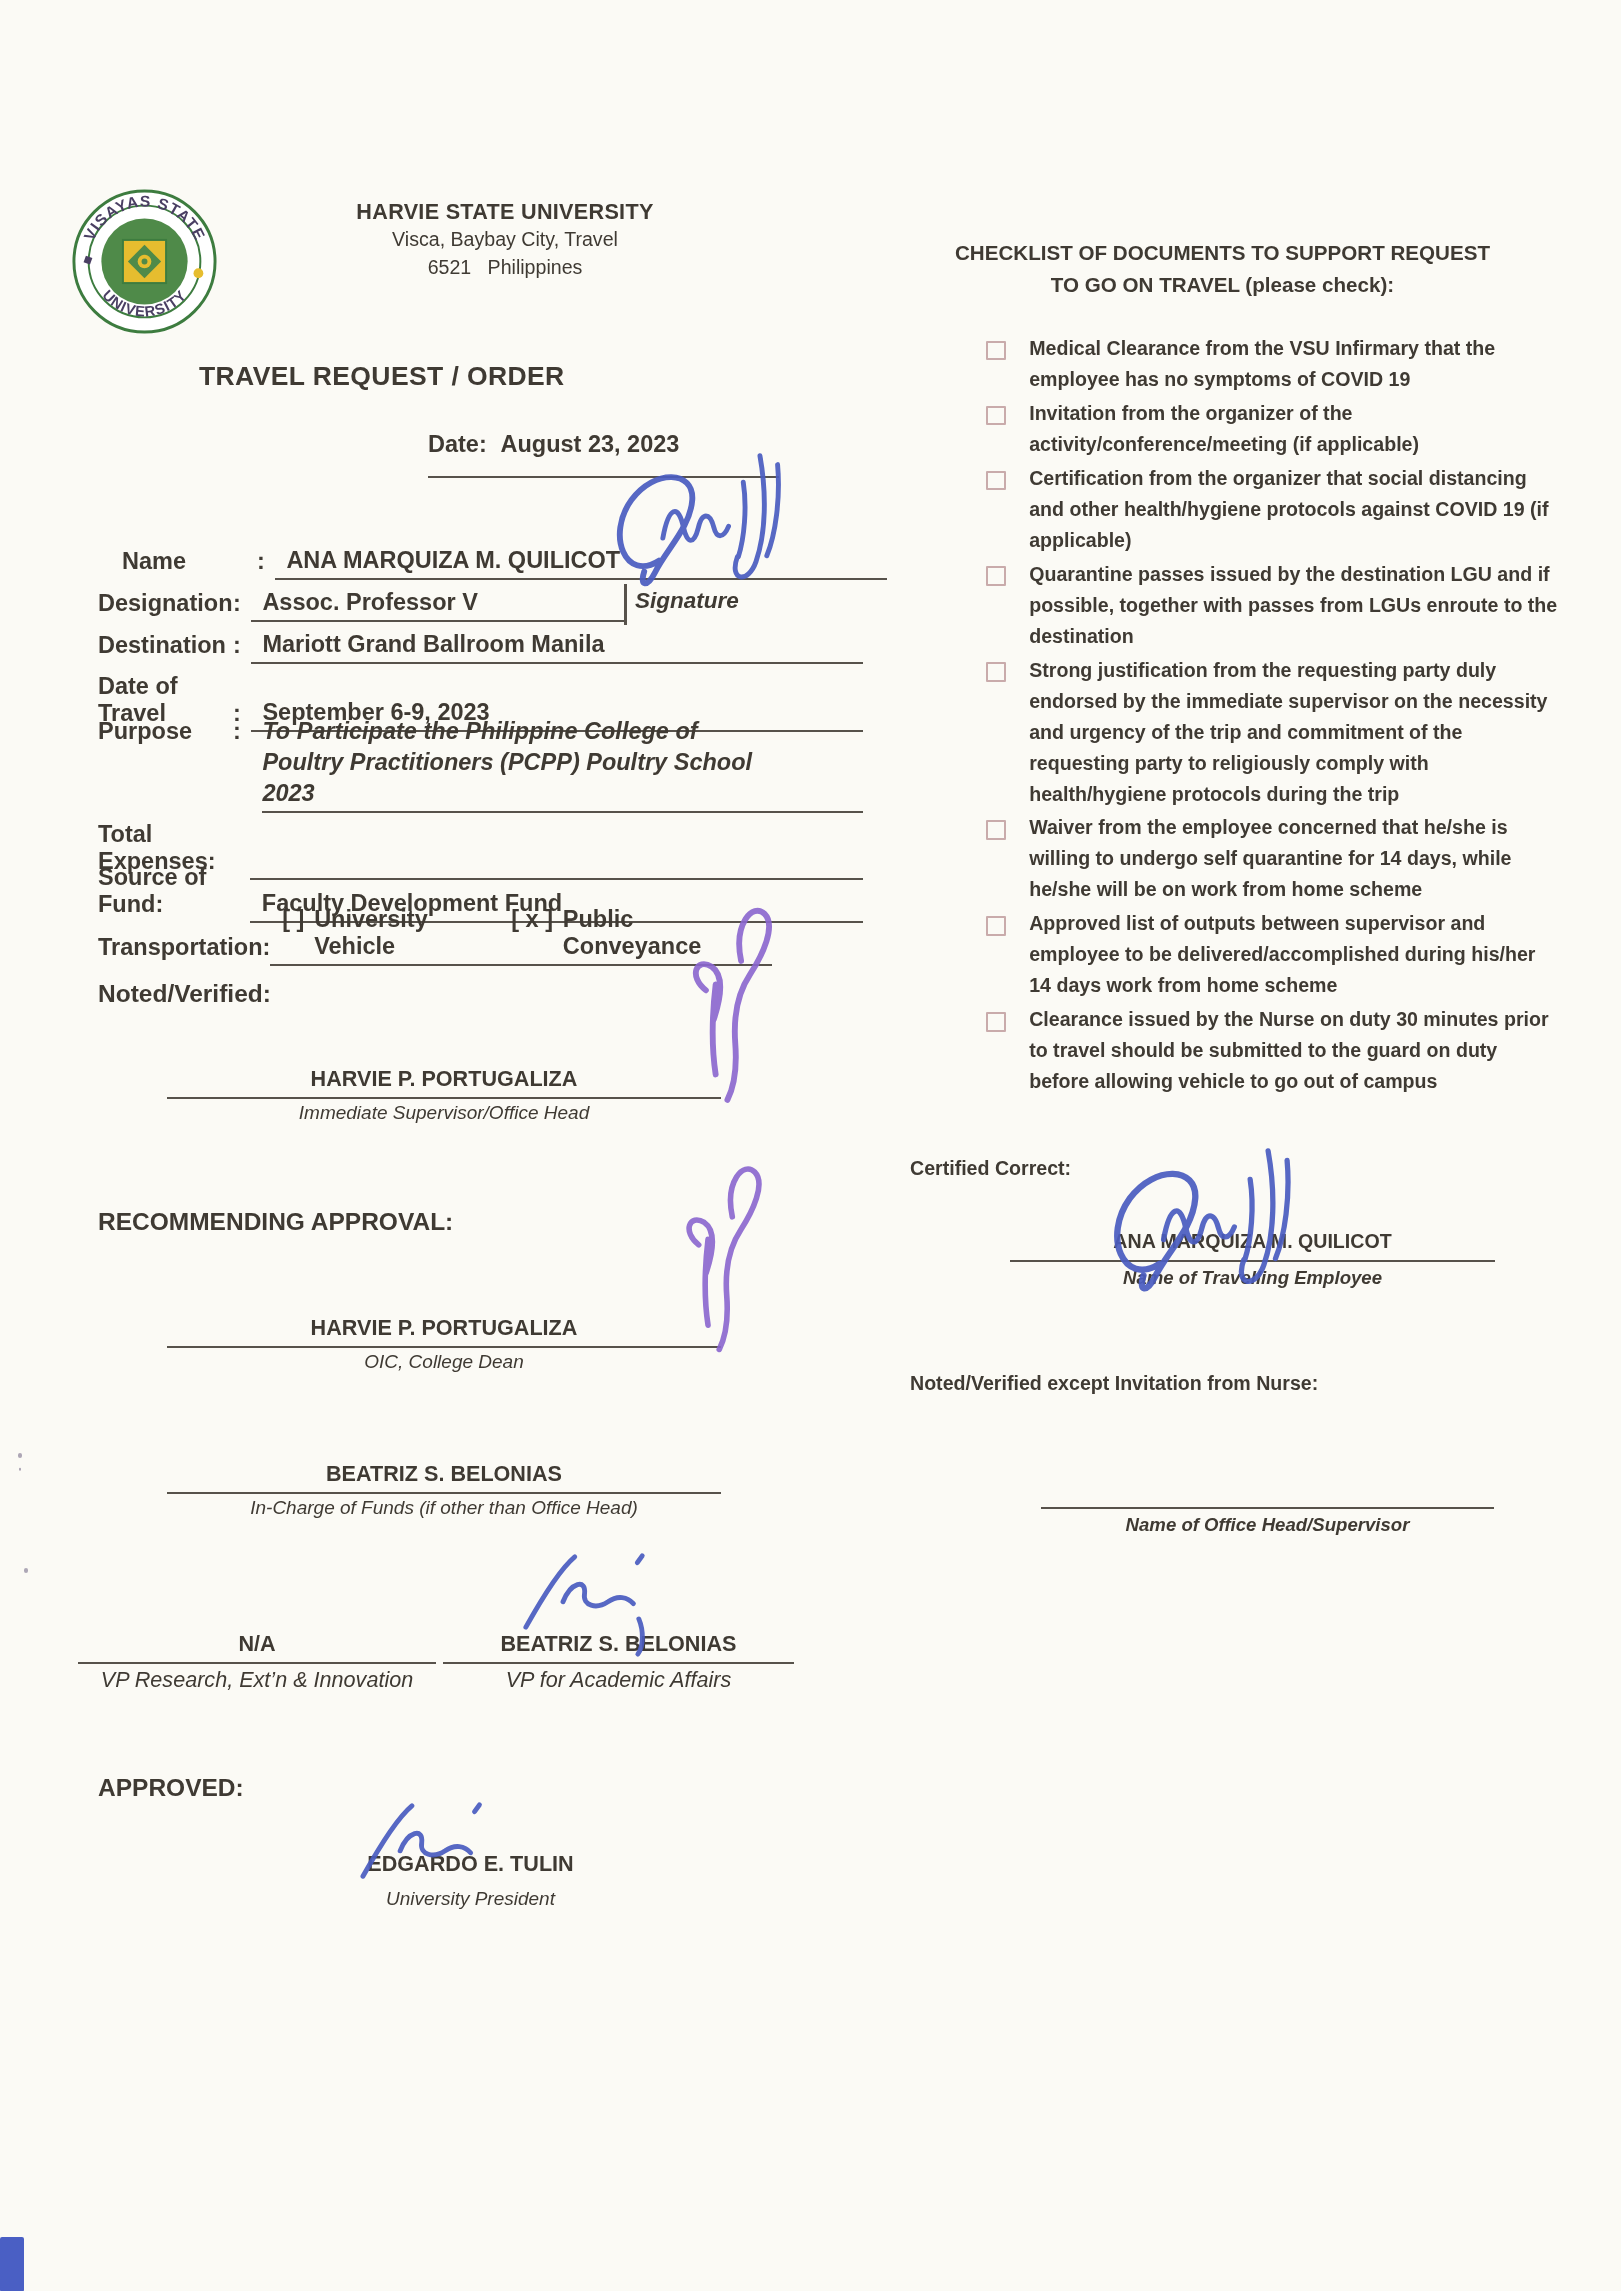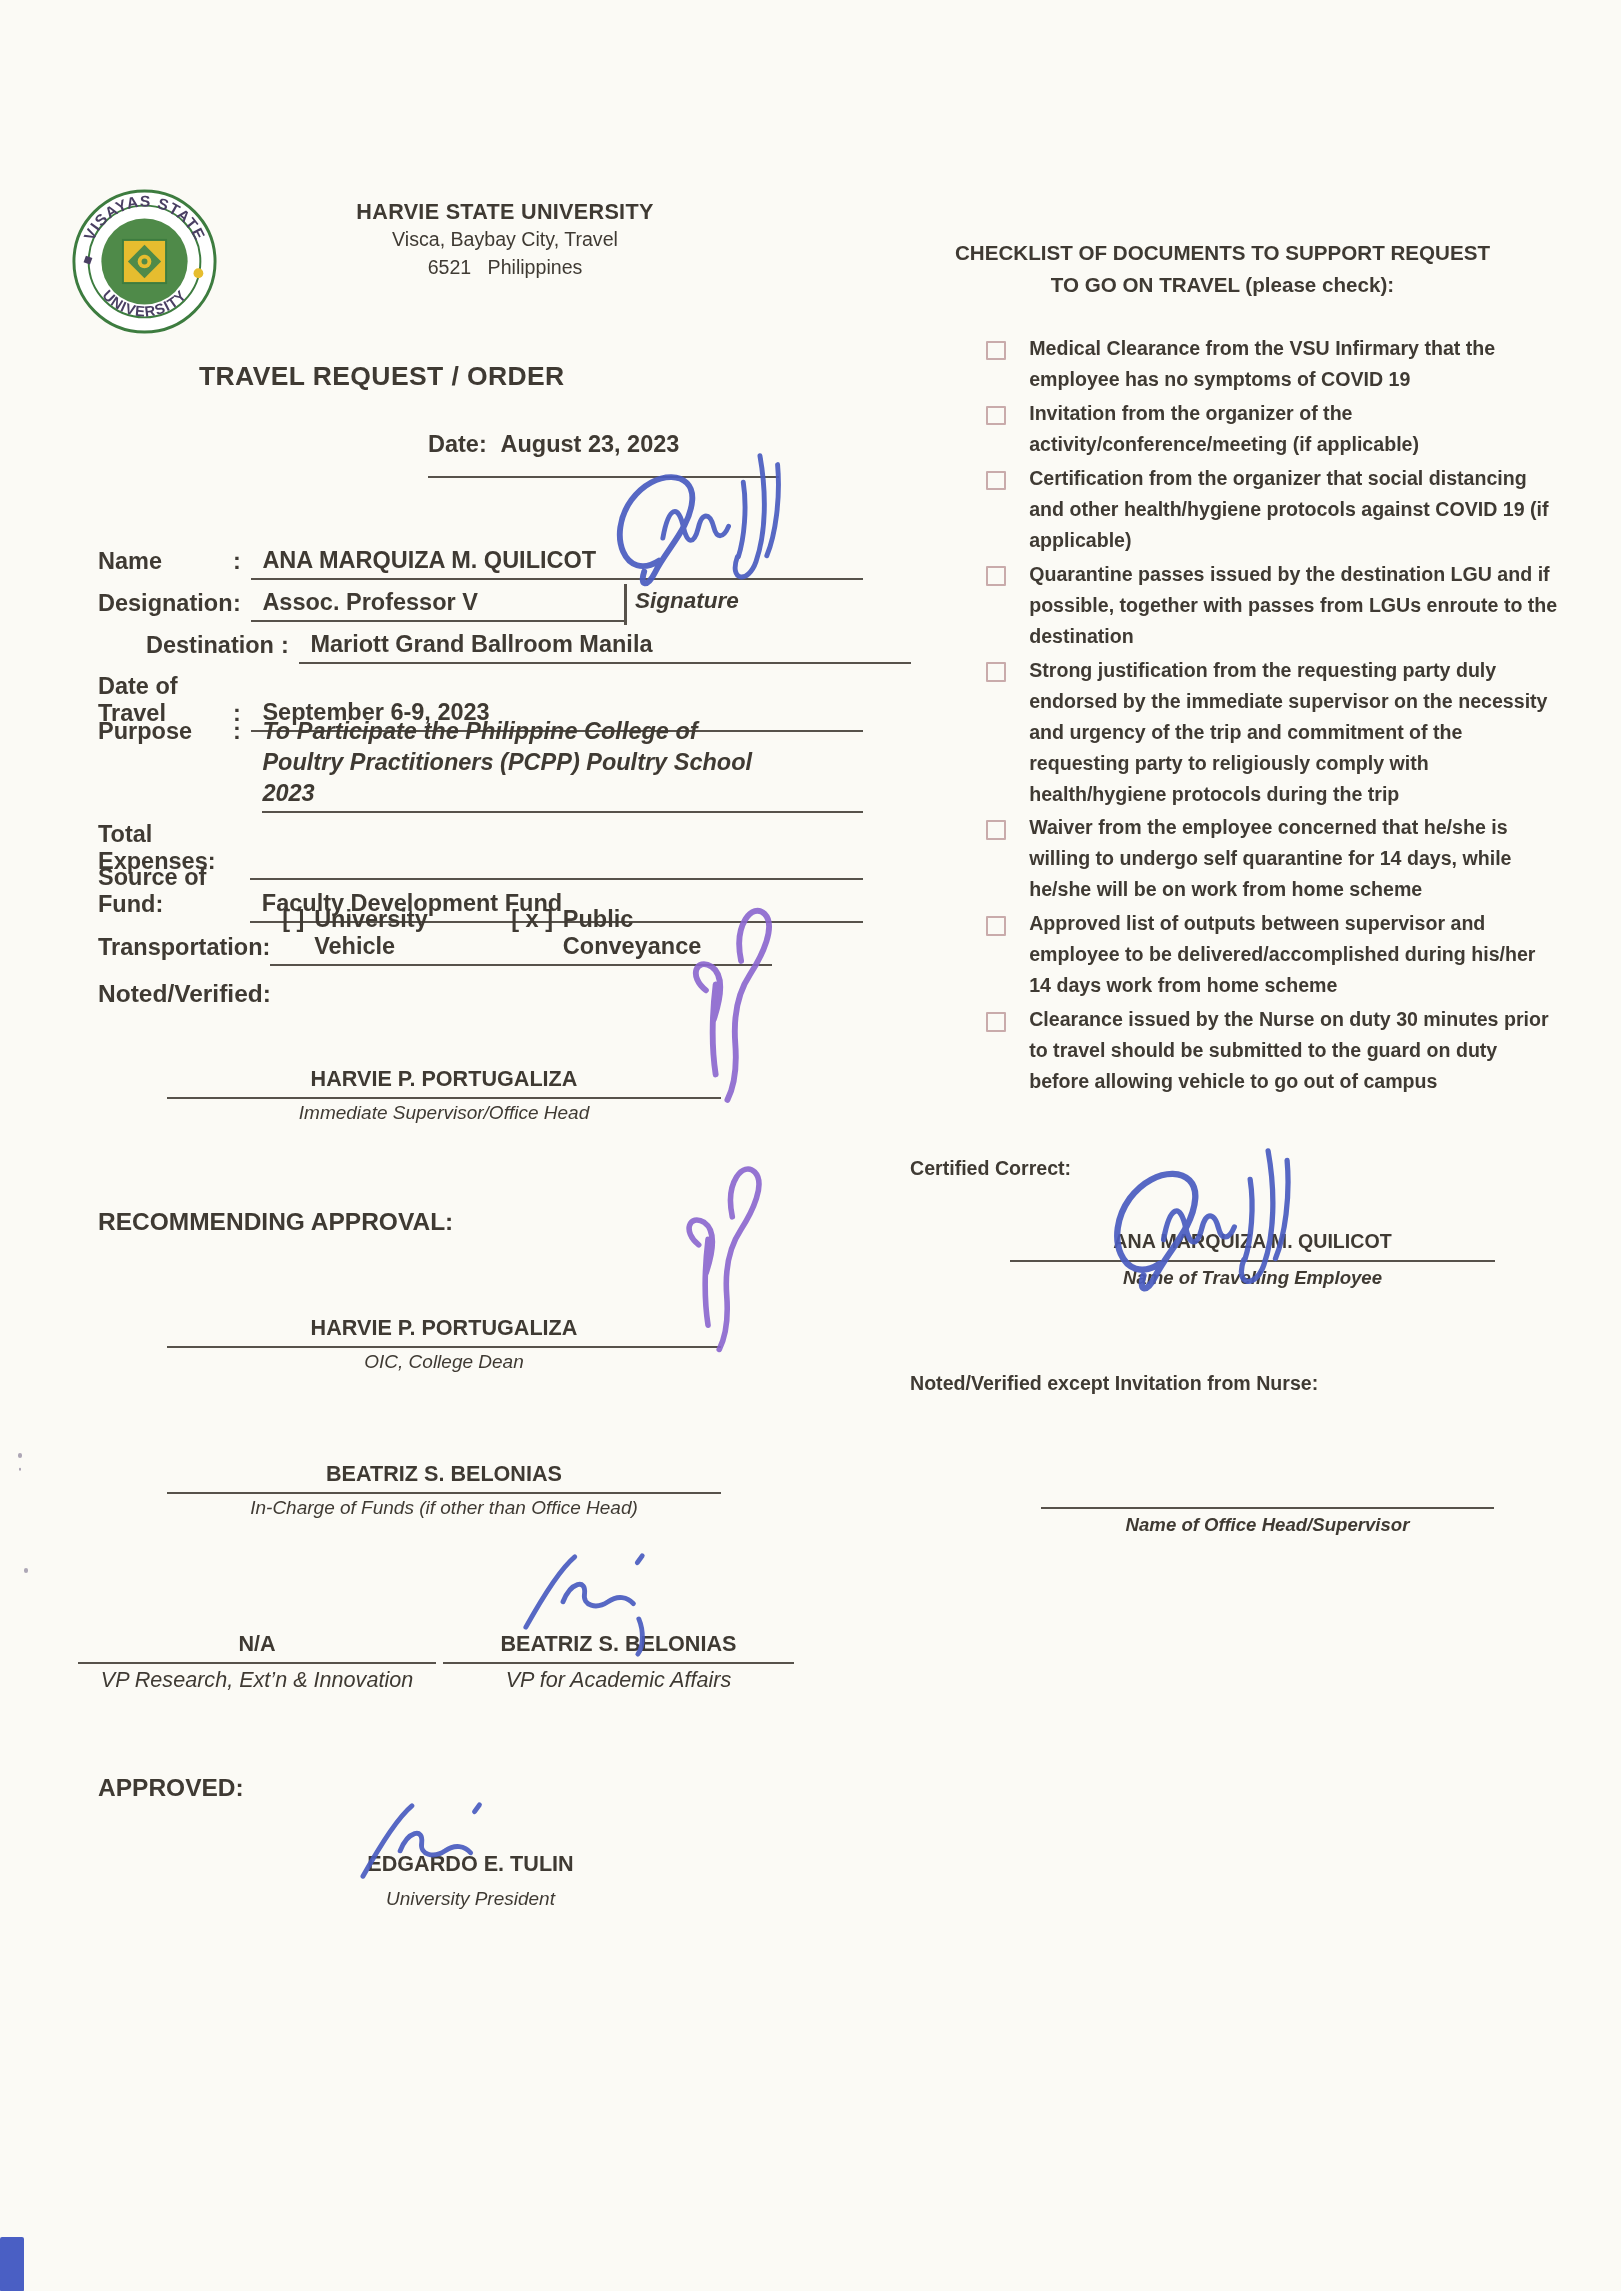--- a/index.html
+++ b/index.html
@@ -22,23 +22,23 @@
               border-bottom:2.9px solid #57524b; padding-bottom:18px; }
   #date-row .dlbl { margin-right:13.7px; }
 
   
   .frow { position:absolute; left:98px; width:765px; display:flex; align-items:flex-end;
           font-size:23.5px; font-weight:bold; }
   .flabel { flex:0 0 135px; padding-bottom:4.9px; }
   .fcolon { flex:0 0 17.6px; padding-bottom:4.9px; }
   .fvalue { flex:1; border-bottom:2.9px solid #57524b; padding:0 0 3.9px 11.8px; min-height:27.4px; }
   .w-desig { flex:0 0 364px; }
-  #row-name   { top:547px; }
+  #row-name   { top:547px;margin-left:24px; }
   #row-desig  { top:589px; }
-  #row-dest   { top:631px;margin-left:48px; }
+  #row-dest   { top:631px; }
   #row-travel { top:673px; }
 
   #sig-tick { left:624px; top:584px; width:2.9px; height:41px; background:#57524b; }
   #sig-caption { left:635px; top:588px; width:182px; text-align:left;
                  font-size:22.5px; font-style:italic; font-weight:bold; }
 
   #row-purpose { top:716px; align-items:flex-start; }
   #row-purpose .flabel, #row-purpose .fcolon { padding-top:2px; }
   .pvalue { flex:1; font-style:italic; padding-left:11.8px; }
   .pline { line-height:31px; }

